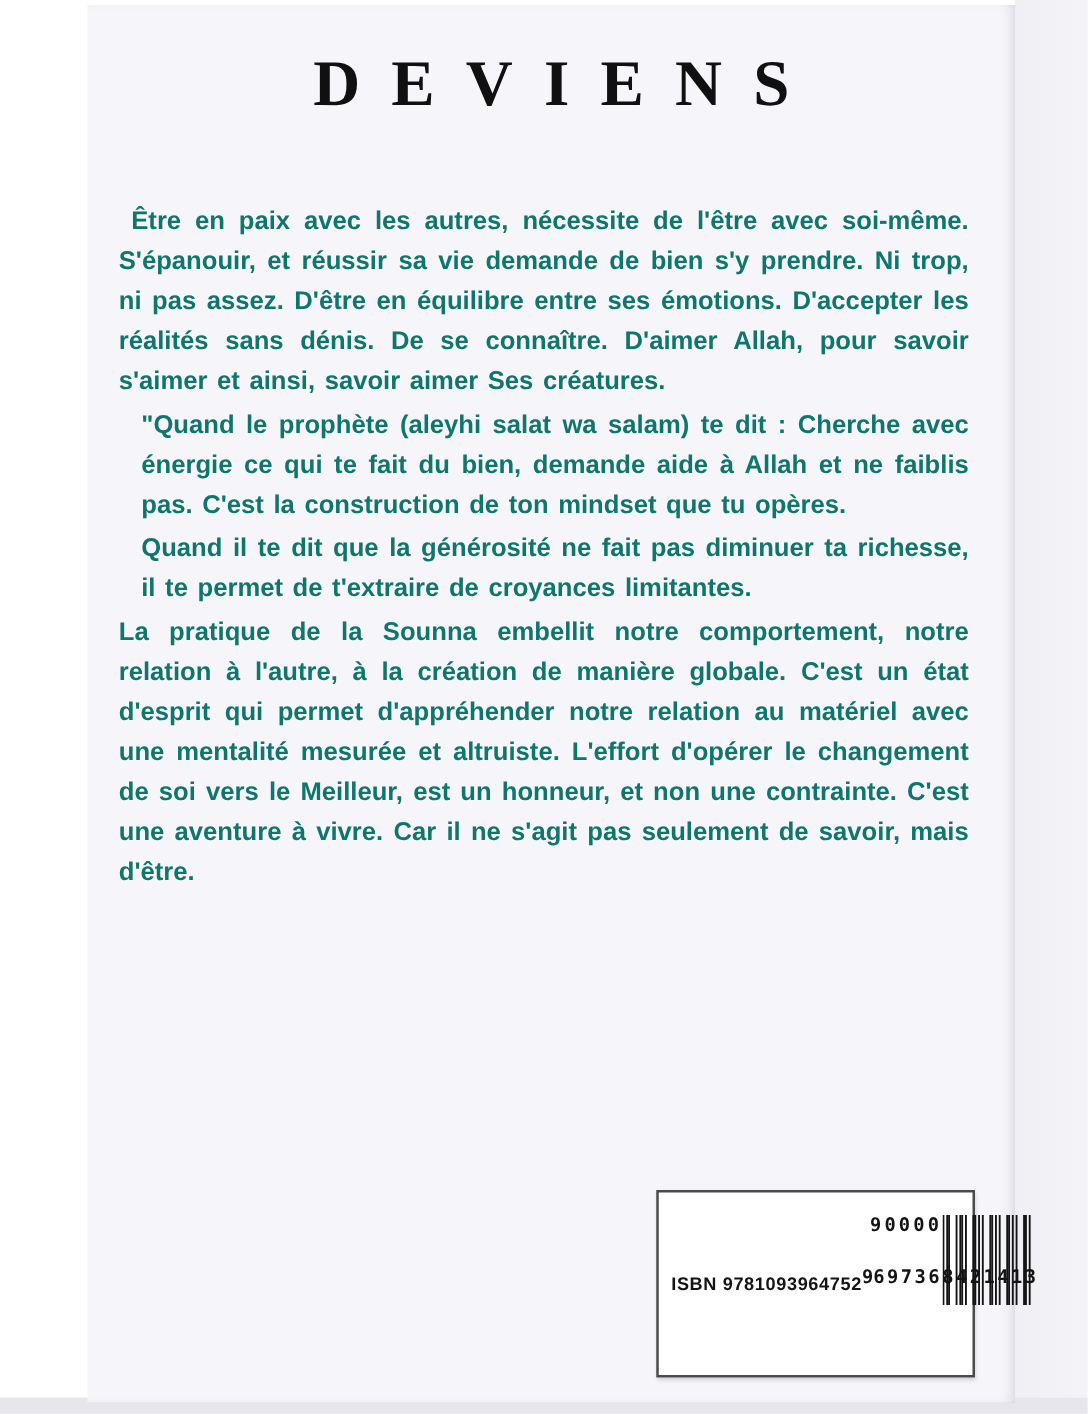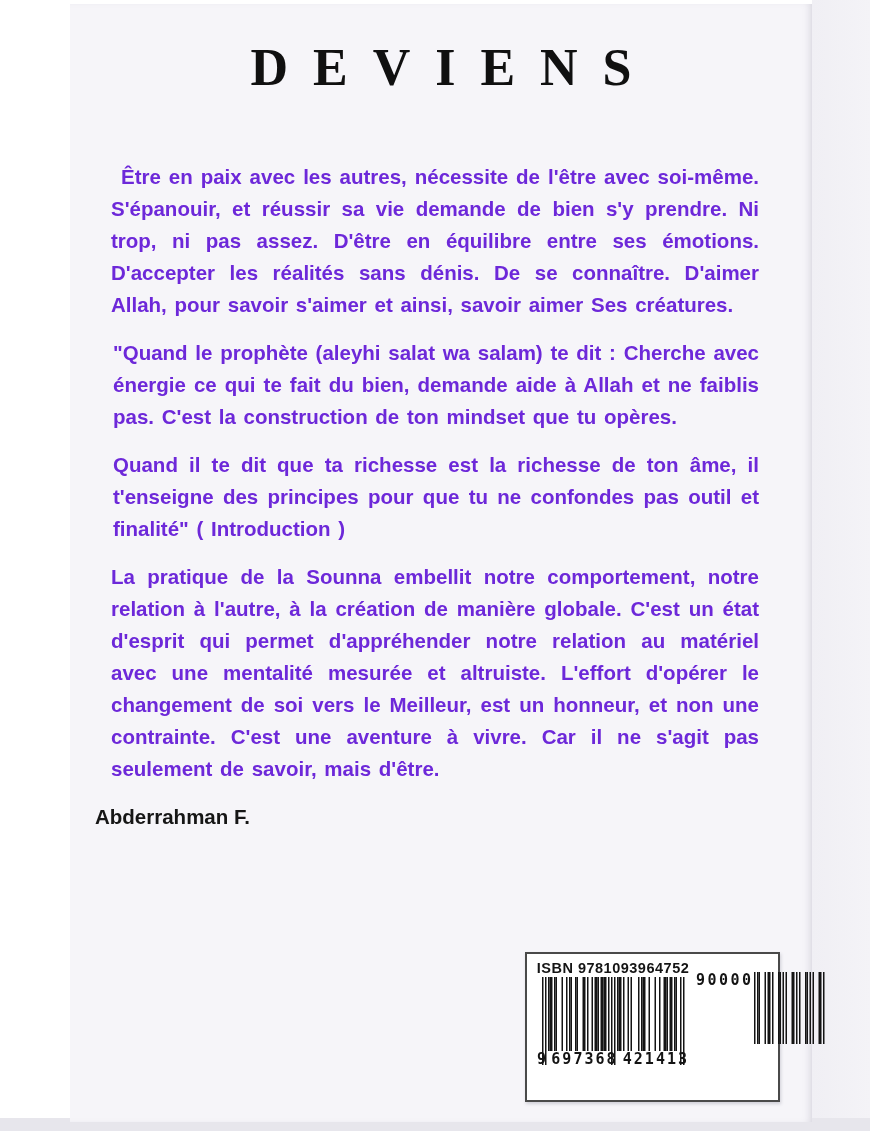--- a/index.html
+++ b/index.html
@@ -23,37 +23,37 @@
   .title{
     margin:0;padding-top:34px;text-align:center;
     font-family:"Liberation Serif",serif;font-weight:bold;
     font-size:52px;letter-spacing:.48em;text-indent:.48em;
     color:#101010;
   }
   .text-block{
     margin:64px 37px 0 25px;
   }
   .para{
-    margin:16px;font-size:20.5px;line-height:32px;font-weight:bold;color:#6d28d9;
+    margin:0;font-size:20.5px;line-height:32px;font-weight:bold;color:#0f766e;
     text-align:justify;text-align-last:left;
     word-spacing:2px;
   }
   .para + .para{margin-top:3px;}
   .para.lead{text-indent:10px;}
   .para.quote{margin-left:18px;}
   .author{
     margin:4px 0 0 25px;font-size:20.5px;line-height:32px;font-weight:bold;color:#161616;
   }
   .barcode-panel{
     position:absolute;left:455px;top:948px;width:255px;height:150px;
     background:#ffffff;border:2px solid #4a4a4a;box-sizing:border-box;
     display:flex;padding:5px 8px 4px 10px;
     box-shadow:1px 2px 3px rgba(100,100,120,.25);
   }
-  .bc-left{width:152px;display:flex;flex-direction:column;align-items:center;}
+  .bc-left{width:152px;display:flex;flex-direction:row;align-items:center;}
   .isbn-label{
     font-size:14.5px;font-weight:bold;letter-spacing:.5px;color:#141414;
     line-height:18px;white-space:nowrap;
   }
   .bc-digits{
     width:152px;display:flex;justify-content:space-between;
     font-family:"DejaVu Sans Mono",monospace;font-size:15px;font-weight:bold;
     color:#141414;margin-top:-13px;line-height:15px;
   }
   .bc-digits .grp{letter-spacing:2px;}
@@ -68,25 +68,24 @@
 
 <div class="right-strip"></div>
 <div class="bottom-band"></div>
 
 <div class="cover">
   <h1 class="title">DEVIENS</h1>
 
   <div class="text-block">
       <p class="para lead">Être en paix avec les autres, nécessite de l'être avec soi-même. S'épanouir, et réussir sa vie demande de bien s'y prendre. Ni trop, ni pas assez. D'être en équilibre entre ses émotions. D'accepter les réalités sans dénis.  De se connaître. D'aimer Allah, pour savoir s'aimer et ainsi, savoir aimer Ses créatures.</p>
       <p class="para quote">"Quand le prophète (aleyhi salat wa salam) te dit : Cherche avec énergie ce qui te fait du bien, demande aide à Allah et ne faiblis pas. C'est la construction de ton mindset que tu opères.</p>
-      <p class="para quote">Quand il te dit que ta richesse est la richesse de ton âme, il t'enseigne des principes pour que tu ne confondes pas outil et finalité" ( Introduction )</p>
+      <p class="para quote">Quand il te dit que la générosité ne fait pas diminuer ta richesse, il te permet de t'extraire de croyances limitantes.</p>
       <p class="para ">La pratique de la Sounna embellit notre comportement, notre relation à l'autre, à la création de manière globale. C'est un état d'esprit qui permet d'appréhender notre relation au matériel avec une mentalité mesurée et altruiste. L'effort d'opérer le changement de soi vers le Meilleur, est un honneur, et non une contrainte. C'est une aventure à vivre. Car il ne s'agit pas seulement de savoir, mais d'être.</p>
     </div>
 
-  <p class="author">Abderrahman F.</p>
 
   <div class="barcode-panel">
     <div class="bc-left">
       <div class="isbn-label">ISBN 9781093964752</div>
       <svg id="ean-svg" width="143" height="88" viewBox="0 0 143 88" xmlns="http://www.w3.org/2000/svg">
           <rect x="0.00" y="0" width="1.5" height="88" fill="#141414"></rect>
           <rect x="3.00" y="0" width="1.5" height="88" fill="#141414"></rect>
           <rect x="6.00" y="0" width="1.5" height="74" fill="#141414"></rect>
           <rect x="7.50" y="0" width="1.5" height="74" fill="#141414"></rect>
           <rect x="9.00" y="0" width="1.5" height="74" fill="#141414"></rect>

